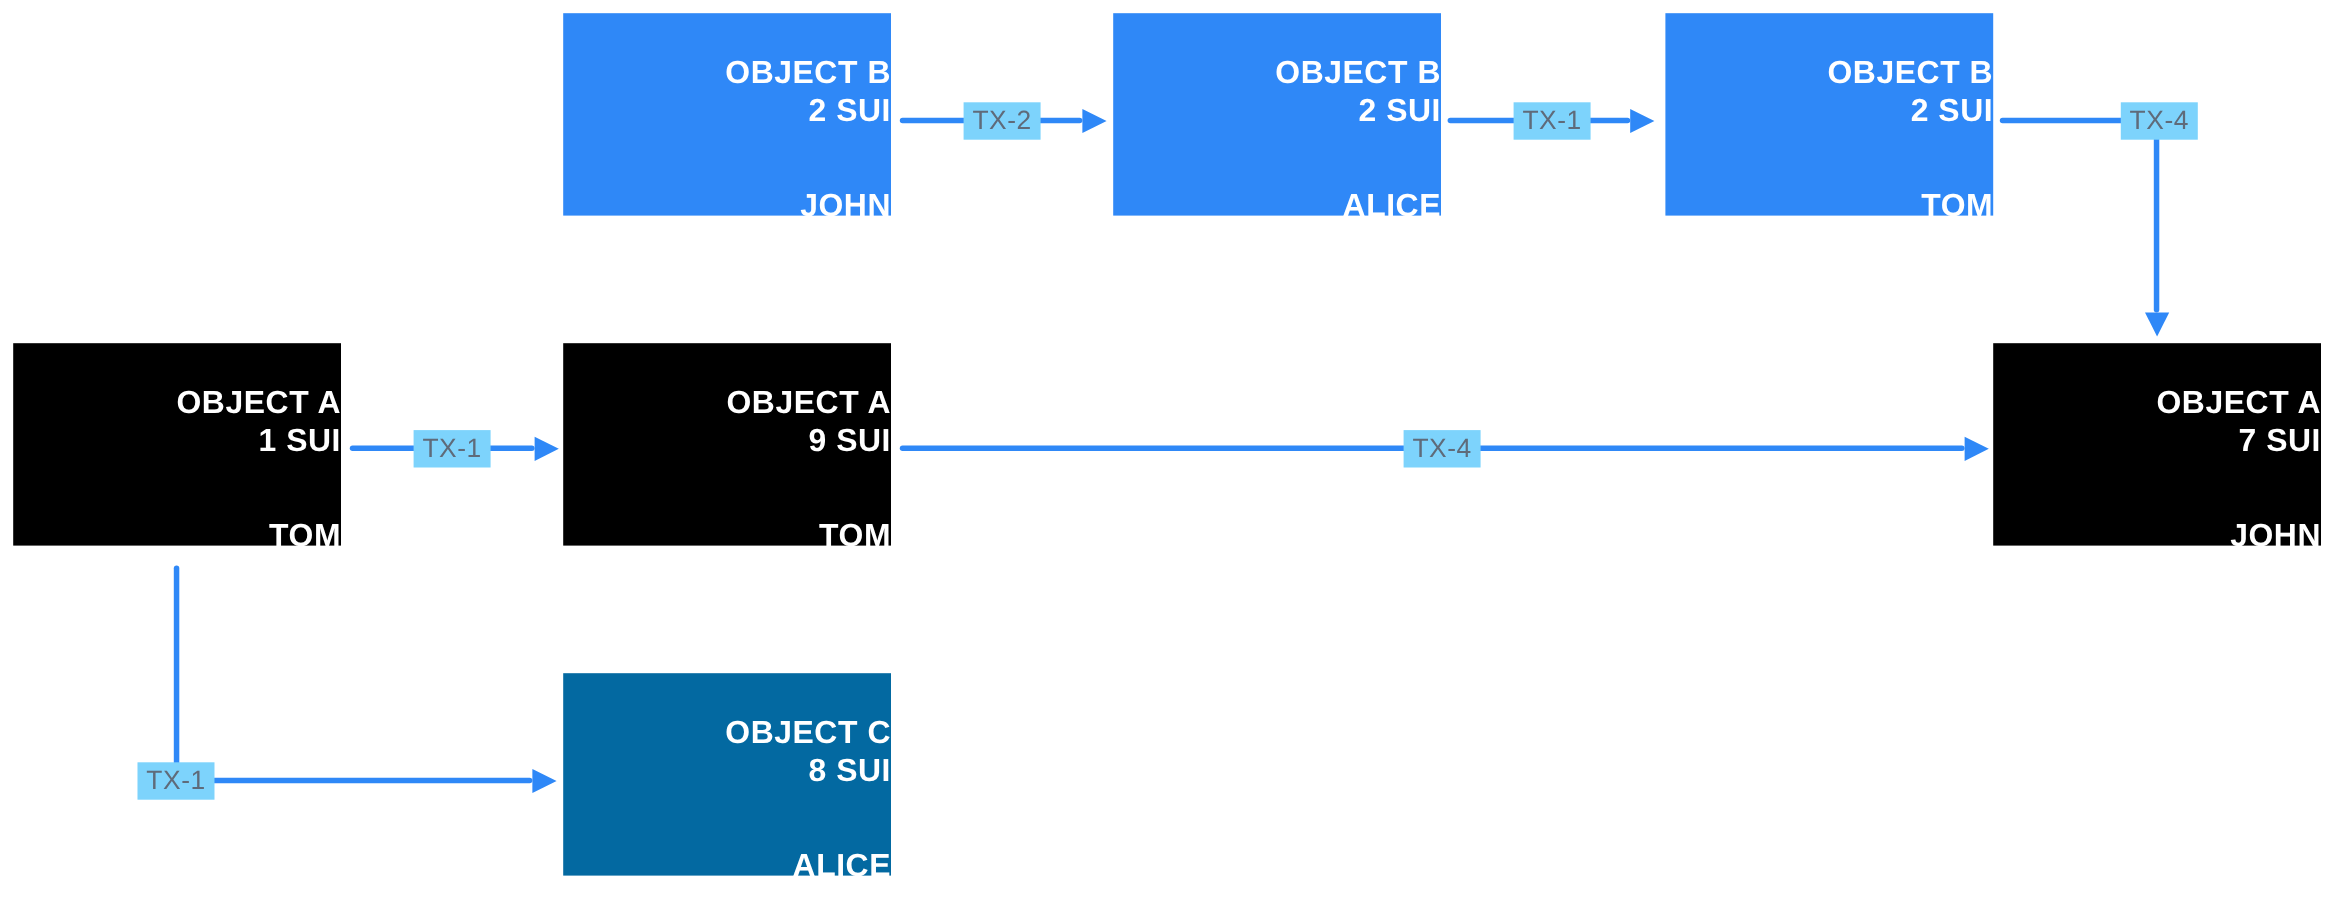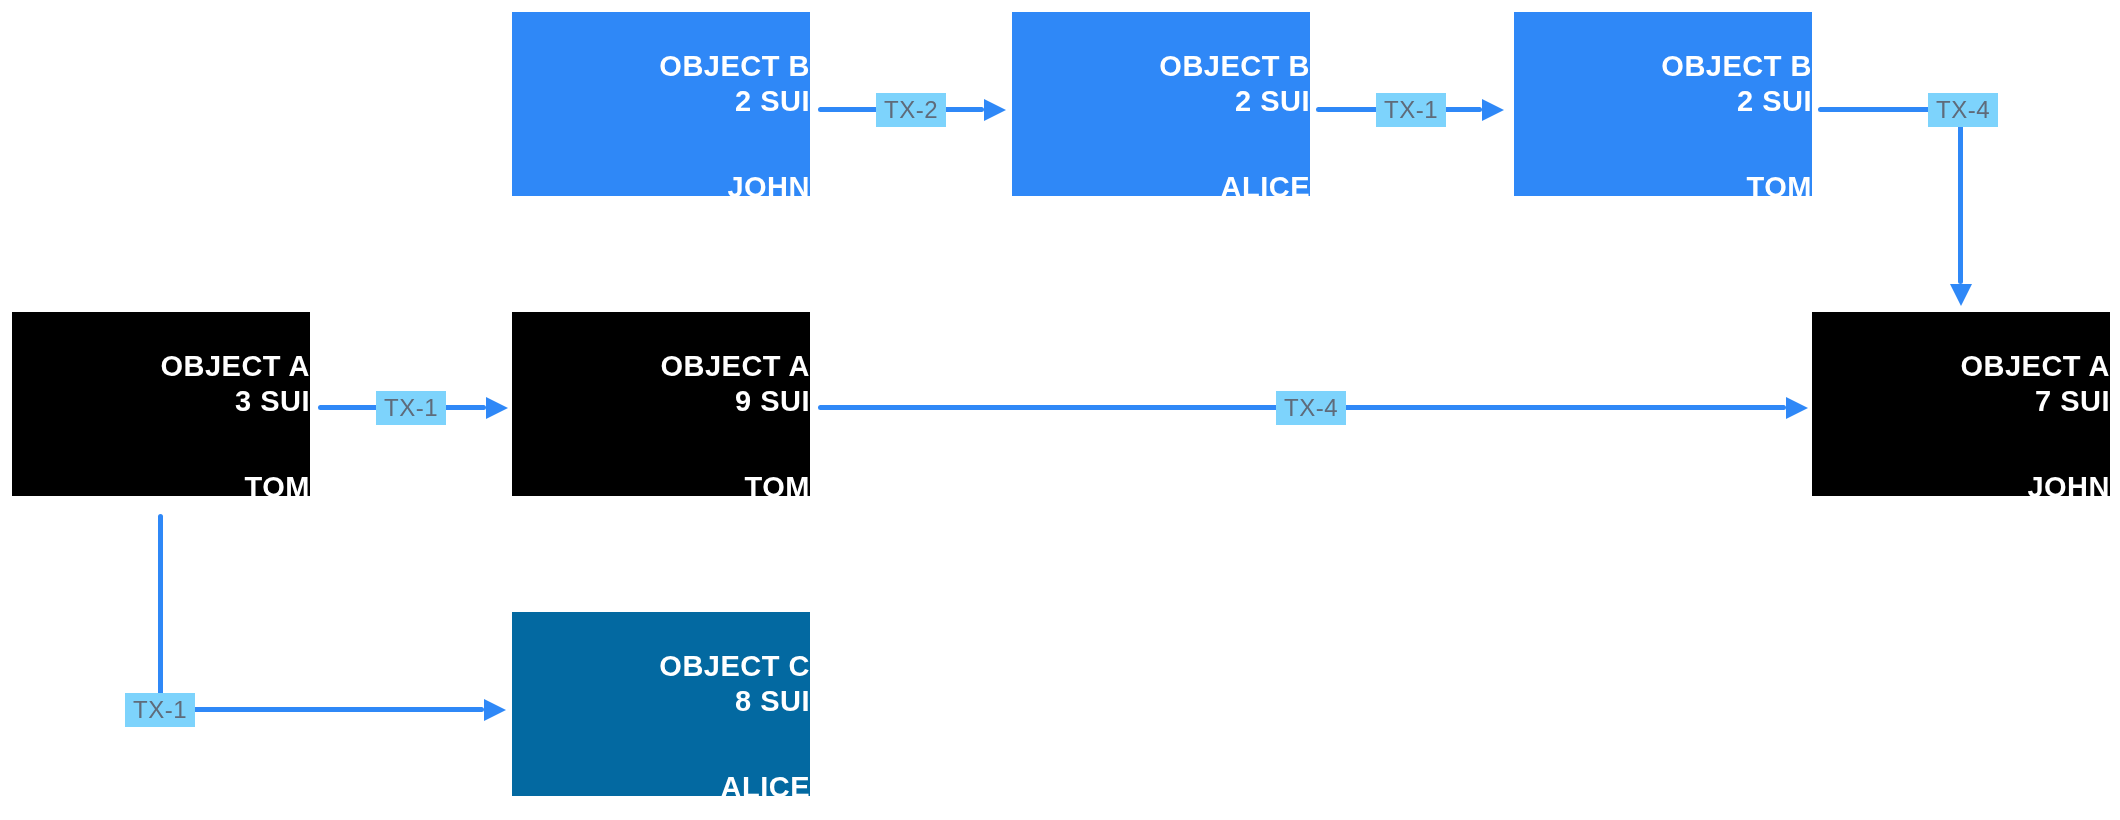--- a/index.html
+++ b/index.html
@@ -81,21 +81,21 @@
   </div>
 
   <div class="node blue" style="left:1514px; top:12px;">
     <div class="nline">OBJECT B</div>
     <div class="nline">2 SUI</div>
     <div class="owner">TOM</div>
   </div>
 
   <div class="node black" style="left:12px; top:312px;">
     <div class="nline">OBJECT A</div>
-    <div class="nline">3 SUI</div>
+    <div class="nline">1 SUI</div>
     <div class="owner">TOM</div>
   </div>
 
   <div class="node black" style="left:512px; top:312px;">
     <div class="nline">OBJECT A</div>
     <div class="nline">9 SUI</div>
     <div class="owner">TOM</div>
   </div>
 
   <div class="node black" style="left:1812px; top:312px;">

